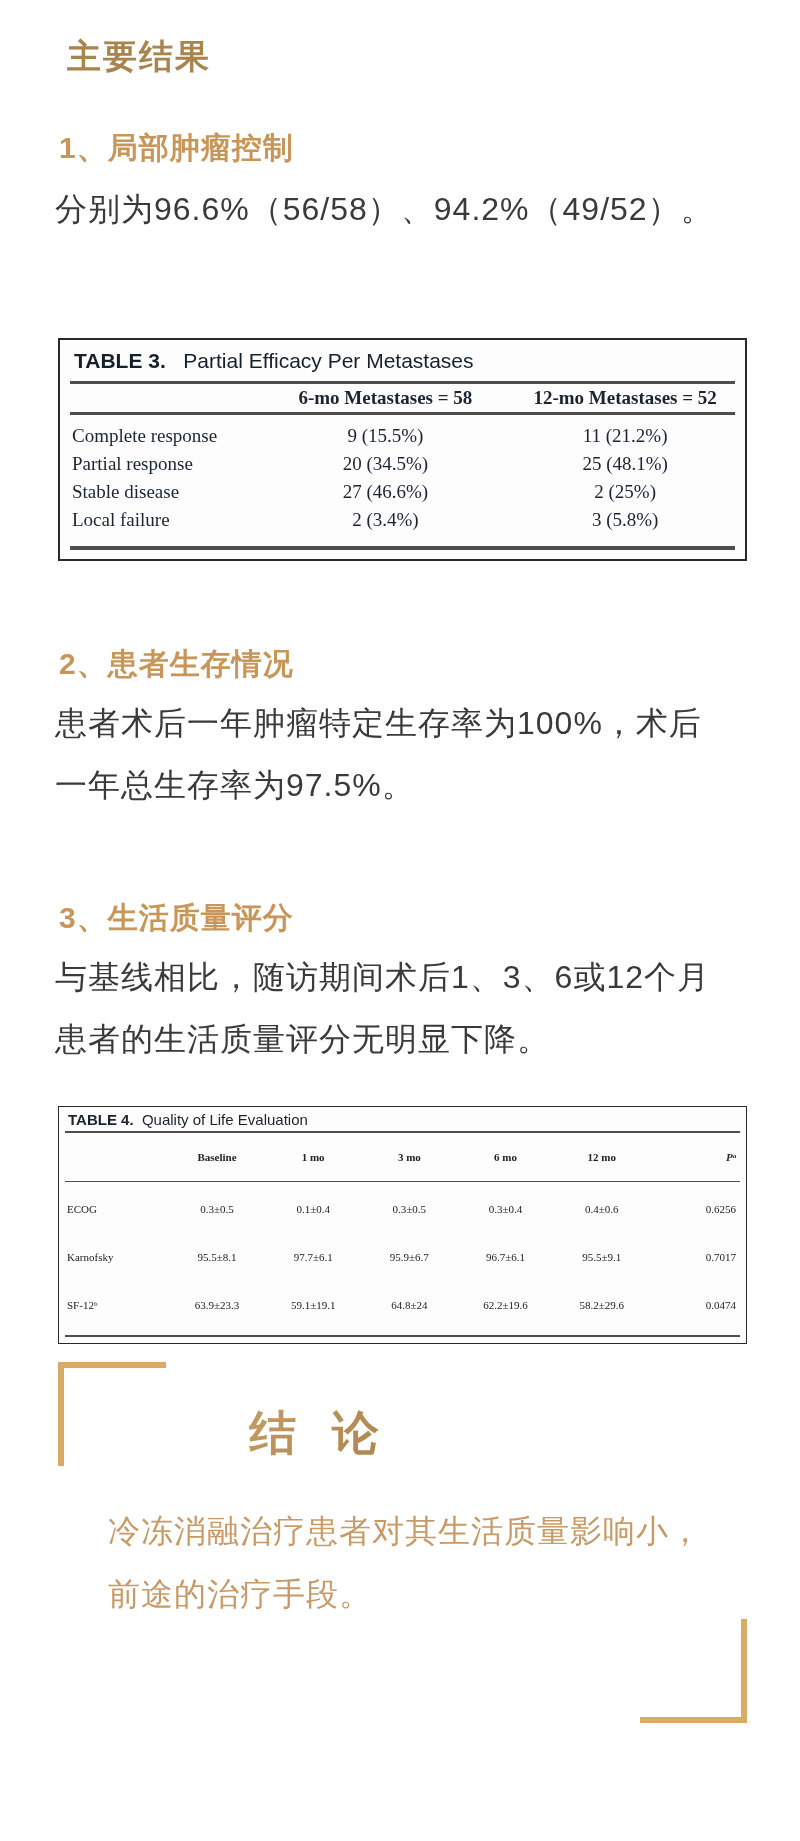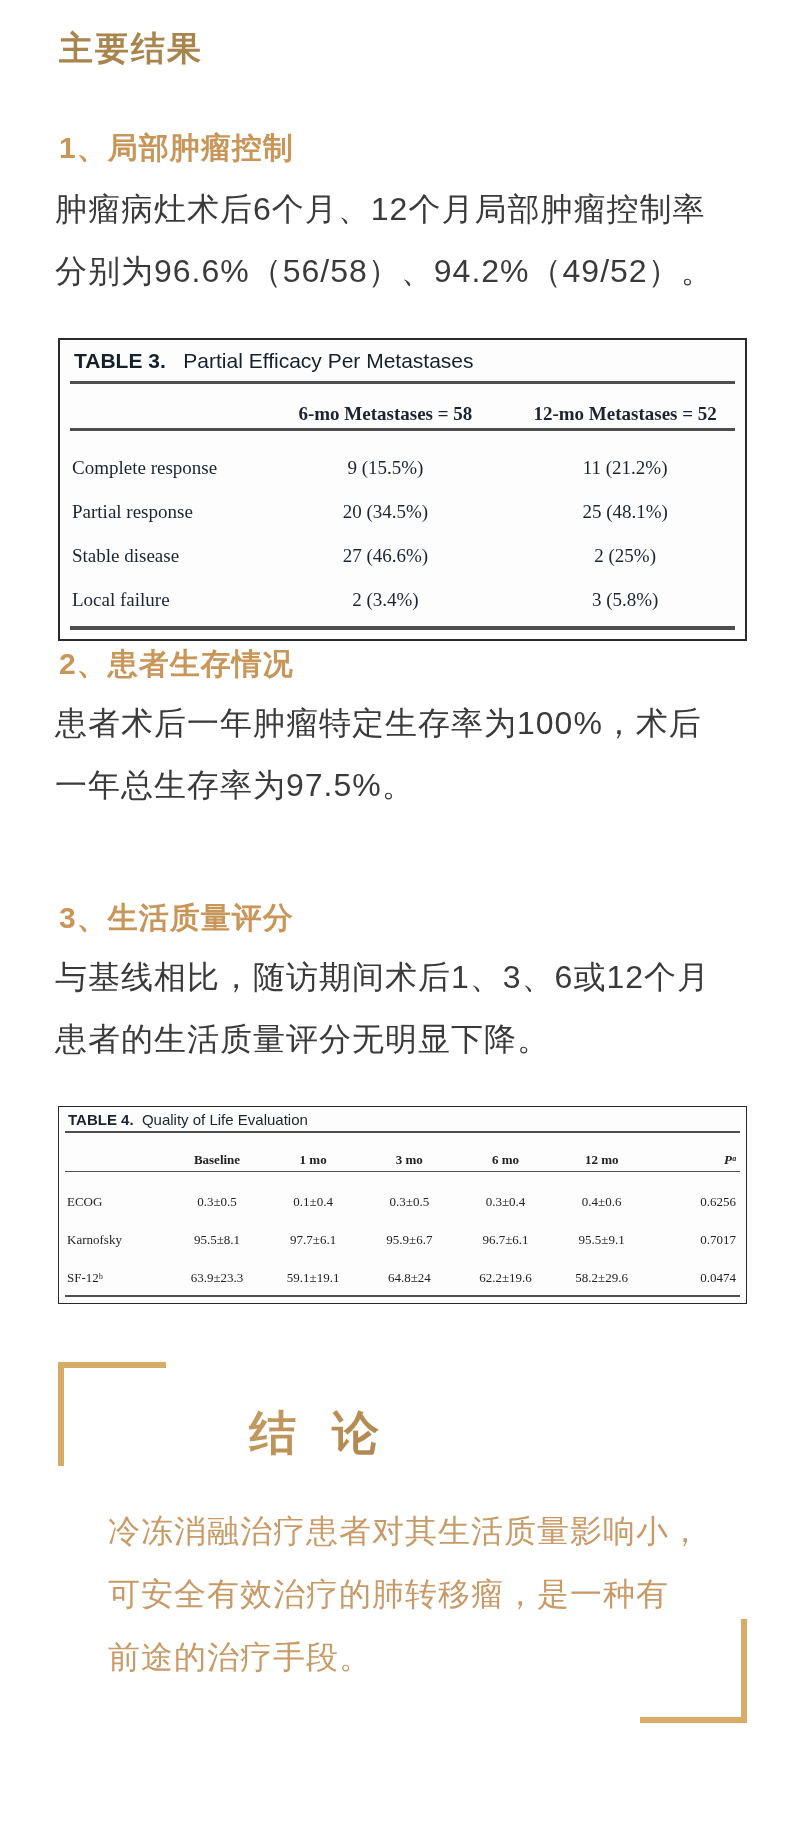--- a/index.html
+++ b/index.html
@@ -5,21 +5,21 @@
   html,body{margin:0;padding:0;background:#ffffff;}
   .canvas{
     position:relative;
     width:800px;height:1841px;
     background:#ffffff;
     overflow:hidden;
     font-family:"Liberation Sans",sans-serif;
   }
   
   .main-title{
-    position:absolute;left:55px;top:22px;margin:4px;
+    position:absolute;left:55px;top:22px;margin:12px;
     font-family:"Liberation Serif",serif;
     font-size:34px;font-weight:700;letter-spacing:2px;
     color:#a8854d;
   }
   .sec-heading{
     position:absolute;left:55px;margin:4px;
     font-size:30px;font-weight:700;letter-spacing:1px;
     color:#c9965a;
   }
   .body-par{
@@ -31,41 +31,41 @@
   
   .jtable{
     position:absolute;left:58px;width:689px;
     background:#fdfdfd;border:2px solid #2a2a2a;
     box-sizing:border-box;
     color:#1b2430;
   }
   .jt-titlebar{font-family:"Liberation Sans",sans-serif;}
   .jt-label{font-weight:700;}
   .rule{background:#4e4e4e;}
-  .jt-row{display:flex;align-items:baseline;margin-top:16px;}
+  .jt-row{display:flex;align-items:baseline;}
   .jt-c{box-sizing:border-box;}
   .serif{font-family:"Liberation Serif",serif;}
   
   .t3 .jt-titlebar{padding:9px 14px 8px;font-size:21px;color:#15202b;}
   .t3 .rule{height:3px;margin:0 10px;}
   .t3 .jt-head{padding:10px 0 11px;font-weight:700;font-size:19px;}
   .t3 .jt-body{padding:7px 0 5px;}
   .t3 .jt-row{padding:3px 0;font-size:19px;}
   .t3 .c0{width:30%;padding-left:12px;text-align:left;}
   .t3 .c1{width:35%;text-align:center;}
   .t3 .c2{width:35%;text-align:center;}
   .t3 .jt-bottom{margin-top:7px;height:4px;}
   .t3 .pad-b{height:9px;}
   
   .t4{border-width:1.5px;color:#222;}
   .t4 .jt-titlebar{padding:4px 9px 3px;font-size:15px;color:#1a232e;}
   .t4 .rule{height:1.5px;margin:0 6px;}
   .t4 .jt-head{padding:4px 0 5px;font-weight:700;font-size:10.5px;}
   .t4 .jt-body{padding:3px 0 2px;}
-  .t4 .jt-row{padding:3px 0;font-size:13px;}
+  .t4 .jt-row{padding:18px 0;font-size:11px;}
   .t4 .c0{width:16%;padding-left:8px;text-align:left;}
   .t4 .cv{width:14%;text-align:center;}
   .t4 .cp{width:14%;text-align:right;padding-right:10px;}
   .t4 .p-head{font-style:italic;}
   .t4 .jt-bottom{margin-top:4px;height:2px;}
   .t4 .pad-b{height:6px;}
   
   .bracket-tl{
     position:absolute;left:58px;top:1362px;
     width:102px;height:98px;
@@ -95,21 +95,20 @@
 </style>
 </head>
 <body>
 
 <div class="canvas">
 
   <h1 class="main-title">主要结果</h1>
 
   <h2 class="sec-heading" style="top:124px;">1、局部肿瘤控制</h2>
   <div class="body-par" style="top:178px;">
-    <div class="line">肿瘤病灶术后6个月、12个月局部肿瘤控制率</div>
     <div class="line">分别为96.6%（56/58）、94.2%（49/52）。</div>
   </div>
 
   <div class="jtable t3" style="top:338px;">
     <div class="jt-titlebar">
       <span class="jt-label">TABLE 3.</span>
       &nbsp;&nbsp;<span>Partial Efficacy Per Metastases</span>
     </div>
     <div class="rule"></div>
     <div class="jt-row jt-head serif">
@@ -202,18 +201,17 @@
       </div>
     </div>
     <div class="rule jt-bottom"></div>
     <div class="pad-b"></div>
   </div>
 
   <div class="bracket-tl"></div>
   <h2 class="conclusion-title">结 论</h2>
   <div class="conclusion-par">
     <div class="line">冷冻消融治疗患者对其生活质量影响小，</div>
-    <div class="line">可安全有效治疗的肺转移瘤，是一种有</div>
     <div class="line">前途的治疗手段。</div>
   </div>
   <div class="bracket-br"></div>
 
 </div>
 
 </body></html>

